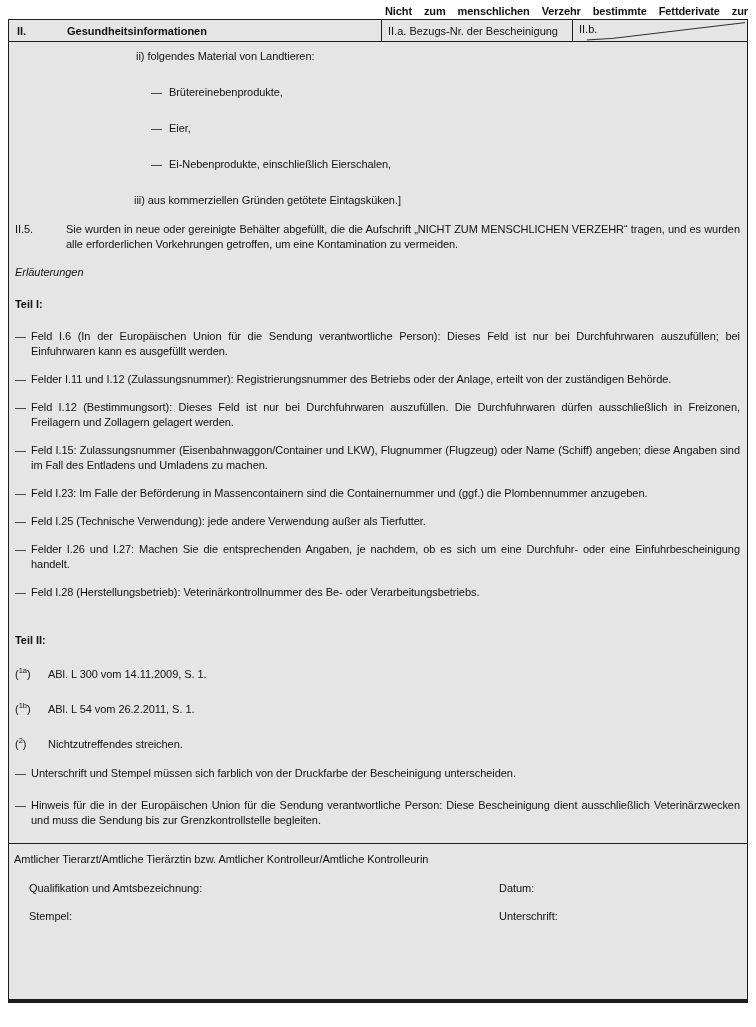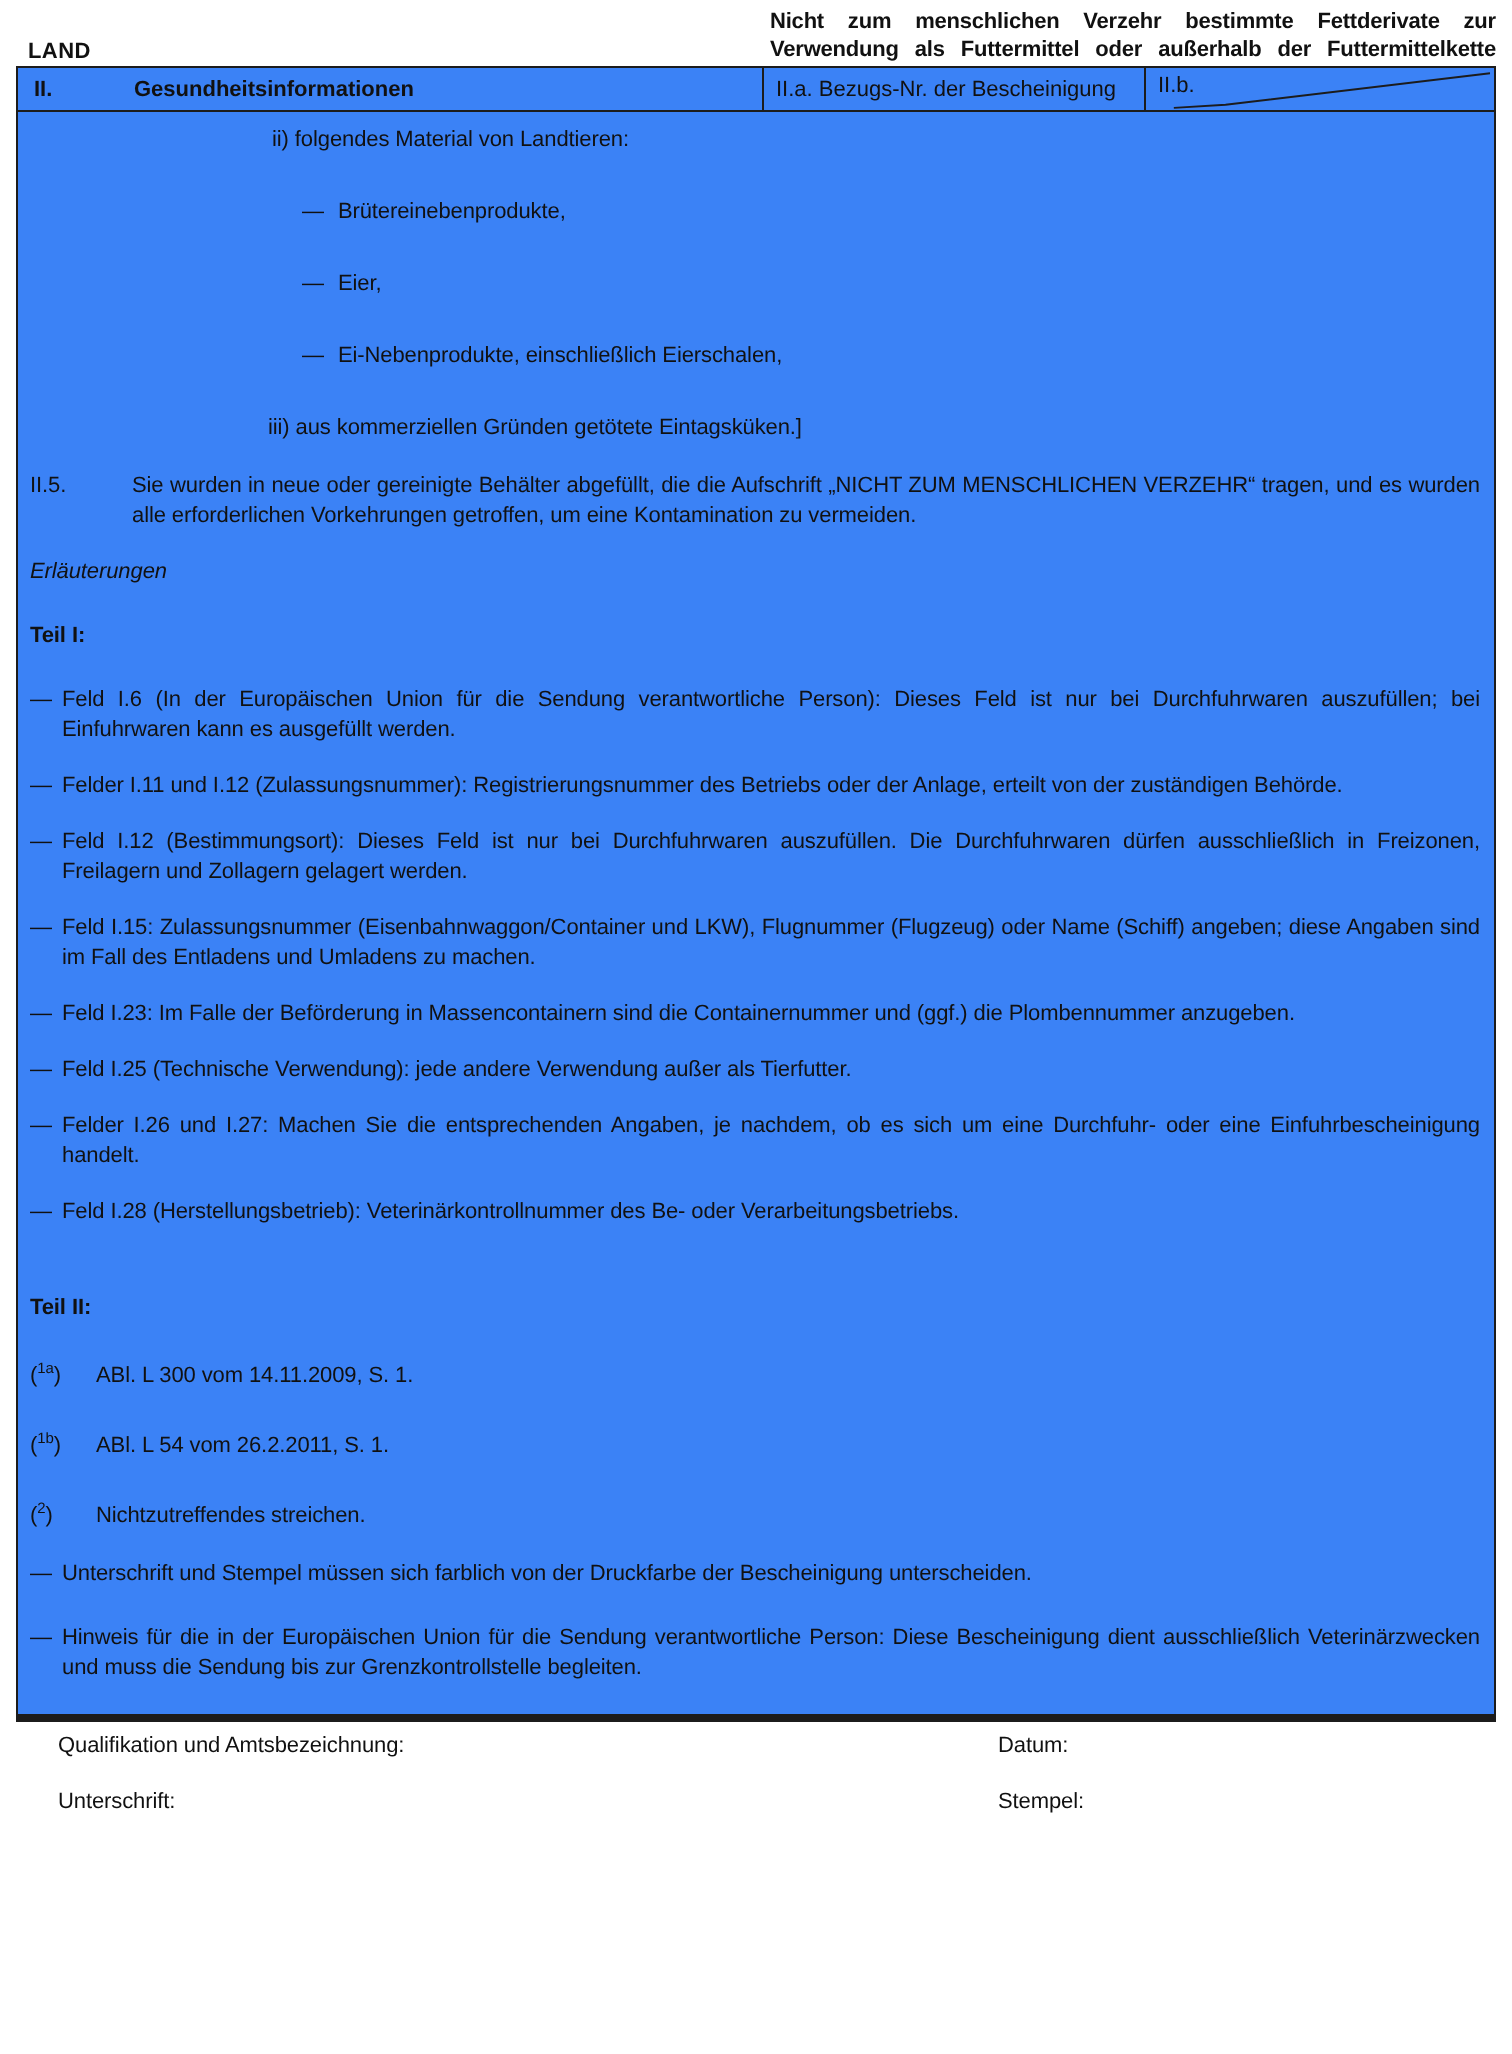--- a/index.html
+++ b/index.html
@@ -17,23 +17,23 @@
     box-sizing:border-box;height:35px;padding:4px 8px 3px 14px;
   }
   .land{font-size:11px;font-weight:bold;letter-spacing:0.2px;}
   .doc-title{
     width:363px;font-size:11px;font-weight:bold;line-height:13.5px;
     text-align:justify;text-align-last:justify;letter-spacing:-0.1px;
   }
 
   
   .main-box{
-    position:absolute;left:8px;top:33px;width:740px;height:828px;
+    position:absolute;left:8px;top:19px;width:740px;height:984px;
     box-sizing:border-box;border:1.5px solid #1c1c1c;border-bottom-width:4px;
-    background:#3b82f6;
+    background:#e5e5e5;
   }
 
   
   .head-row{display:flex;height:21px;border-bottom:1.2px solid #1c1c1c;font-size:11px;}
   .hcell{box-sizing:border-box;display:flex;align-items:center;}
   .cell-info{width:373px;padding-left:8px;font-weight:bold;border-right:1.2px solid #1c1c1c;}
   .cell-info .sec-no{width:50px;flex:none;}
   .cell-ref{width:191px;padding-left:6px;border-right:1.2px solid #1c1c1c;}
   .cell-iib{flex:1;position:relative;align-items:flex-start;padding:3px 0 0 6px;}
   .cell-iib svg{position:absolute;left:0;top:0;width:100%;height:100%;}
@@ -181,23 +181,24 @@
         <div class="txt">Unterschrift und Stempel müssen sich farblich von der Druckfarbe der Bescheinigung unterscheiden.</div>
       </div>
       <div class="note">
         <span class="dash">—</span>
         <div class="txt">Hinweis für die in der Europäischen Union für die Sendung verantwortliche Person: Diese Bescheinigung dient ausschließlich Veterinärzwecken und muss die Sendung bis zur Grenzkontrollstelle begleiten.</div>
       </div>
 
     </div>
 
     <div class="sig-section">
+      <div class="sig-heading">Amtlicher Tierarzt/Amtliche Tierärztin bzw. Amtlicher Kontrolleur/Amtliche Kontrolleurin</div>
       <div class="sig-grid">
         <div>Qualifikation und Amtsbezeichnung:</div>
         <div>Datum:</div>
+        <div>Stempel:</div>
         <div>Unterschrift:</div>
-        <div>Stempel:</div>
         <div></div>
       </div>
     </div>
 
   </div>
 </div>
 
 </body></html>

